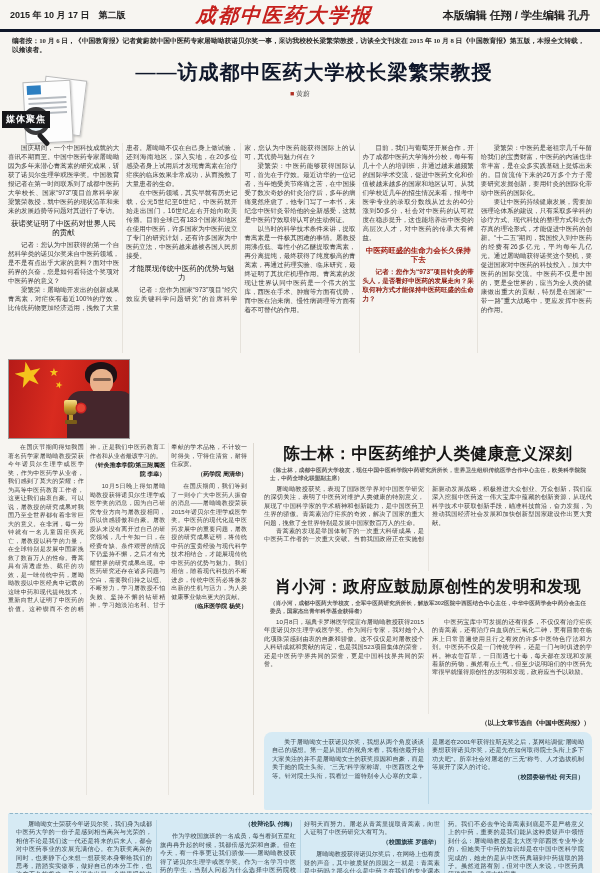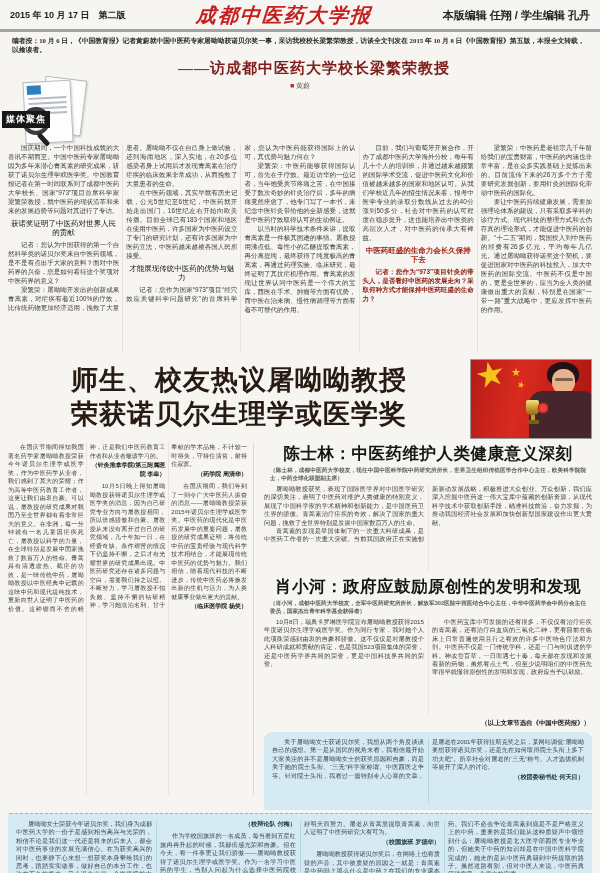--- a/index.html
+++ b/index.html
@@ -6,21 +6,21 @@
   body{
     width:600px;height:873px;overflow:hidden;position:relative;
     background:#f7f5f1;
     font-family:"Liberation Sans","DejaVu Sans",sans-serif;
     color:#3a3a3a;
   }
   
   .hdr{
     display:flex;align-items:center;justify-content:space-between;
     height:27px;padding:2px 10px 0 10px;
-    border-bottom:3px solid #a3a3a3;
+    border-bottom:3px solid #0f172a;
   }
   .hdr-date{font-size:9px;font-weight:bold;color:#222;white-space:nowrap;}
   .hdr-mast{
     font-family:"DejaVu Serif","Liberation Serif",serif;
     font-size:20px;font-weight:bold;font-style:italic;
     color:#c5201d;letter-spacing:2px;transform:skewX(-4deg);
   }
   .hdr-ed{font-size:11px;font-weight:bold;color:#222;white-space:nowrap;}
   
   .note{
@@ -40,21 +40,21 @@
   .lens-handle{position:absolute;left:25px;bottom:4px;width:5px;height:15px;background:#202022;transform:rotate(-42deg);border-radius:2px;}
   .mlabel{position:absolute;left:-14px;top:34px;background:#17171a;color:#fff;font-size:9px;font-weight:bold;letter-spacing:1px;padding:2px 4px;}
   .a1-title{
     margin:2px 60px 0 88px;text-align:center;
     font-size:33px;font-weight:900;letter-spacing:2px;line-height:36px;
     color:#e0251a;white-space:nowrap;
   }
   .a1-sub{
     margin:3px 60px 0 88px;text-align:center;
     font-family:"Liberation Serif","DejaVu Serif",serif;
-    font-size:15px;font-weight:bold;color:#7f1d1d;letter-spacing:1px;
+    font-size:20px;font-weight:bold;color:#0f172a;letter-spacing:1px;
   }
   .a1-author{margin-top:3px;text-align:center;font-size:7px;color:#555;}
   .a1-author .sq{color:#b03024;font-size:7px;}
   
   .a1-body{
     margin:4px 8px 0 8px;height:210px;overflow:hidden;
     column-count:5;column-gap:7px;column-rule:1px solid #e6e2db;
     font-size:6.5px;line-height:9px;text-align:justify;color:#3c3c3c;
   }
   .a1-body p{margin:0;}
@@ -167,24 +167,20 @@
     <p class="b-p">梁繁荣：中医药能够获得国际认可，首先在于疗效。最近访华的一位记者，当年饱受关节疼痛之苦，在中国接受了数次奇妙的针灸治疗后，多年的病痛竟然痊愈了，他专门写了一本书，来纪念中医针灸带给他的全新感受，这就是中医药疗效取得认可的生动例证。</p>
     <p class="b-p">以当时的科学技术条件来讲，提取青蒿素是一件极其困难的事情。屠教授用沸点低、毒性小的乙醚提取青蒿素，再分离提纯，最终获得了纯度极高的青蒿素，再通过药理实验、临床研究，最终证明了其抗疟机理作用。青蒿素的发现让世界认同中医药是一个伟大的宝库，西医在手术、肿瘤等方面有优势，而中医在治未病、慢性病调理等方面有着不可替代的作用。</p>
     <p class="b-p">目前，我们与葡萄牙开展合作，开办了成都中医药大学海外分校，每年有几十个人的培训班，并通过越来越频繁的国际学术交流，促进中医药文化和价值被越来越多的国家和地区认可。从我们学校近几年的招生情况来看，报考中医学专业的录取分数线从过去的40分涨到50多分，社会对中医药的认可程度在稳步提升，这也能培养出中医类的高层次人才，对中医药的传承大有裨益。</p>
     <p class="b-hr">中医药旺盛的生命力会长久保持下去</p>
     <p class="b-qr">记者：您作为“973”项目针灸的带头人，是否看好中医药的发展走向？采取何种方式才能保持中医药旺盛的生命力？</p>
     <p class="b-p">梁繁荣：中医药是老祖宗几千年留给我们的宝贵财富，中医药的内涵也非常丰富，是在众多实践基础上提炼出来的。目前流传下来的26万多个方子需要研究发掘创新，要用针灸的国际化带动中医药的国际化。</p>
     <p class="b-p">要让中医药持续健康发展，需要加强理论体系的建设，只有采取多学科的诊疗方式、现代科技的整理方式和去伪存真的理论形式，才能促进中医药的创新。“十二五”期间，我国投入到中医药的经费有26多亿元，平均每年几亿元。通过屠呦呦获得诺奖这个契机，要促进国家对中医药的科技投入，加大中医药的国际交流。中医药不仅是中国的，更是全世界的，应当为全人类的健康做出重大的贡献，特别是在国家“一带一路”重大战略中，更应发挥中医药的作用。</p>
   </div>
 
 <div class="a2-head">
-  <div class="a2-hl">
-    <div>师生、校友热议屠呦呦教授</div>
-    <div>荣获诺贝尔生理学或医学奖</div>
-  </div>
   <div class="photo">
     <span class="star star-big">★</span>
     <span class="star star-s1">★</span>
     <span class="star star-s2">★</span>
     <div class="p-hair"></div>
     <div class="p-face"></div>
     <div class="p-glasses"></div>
     <div class="p-body"></div>
     <div class="trophy">
       <div class="cup"></div>

